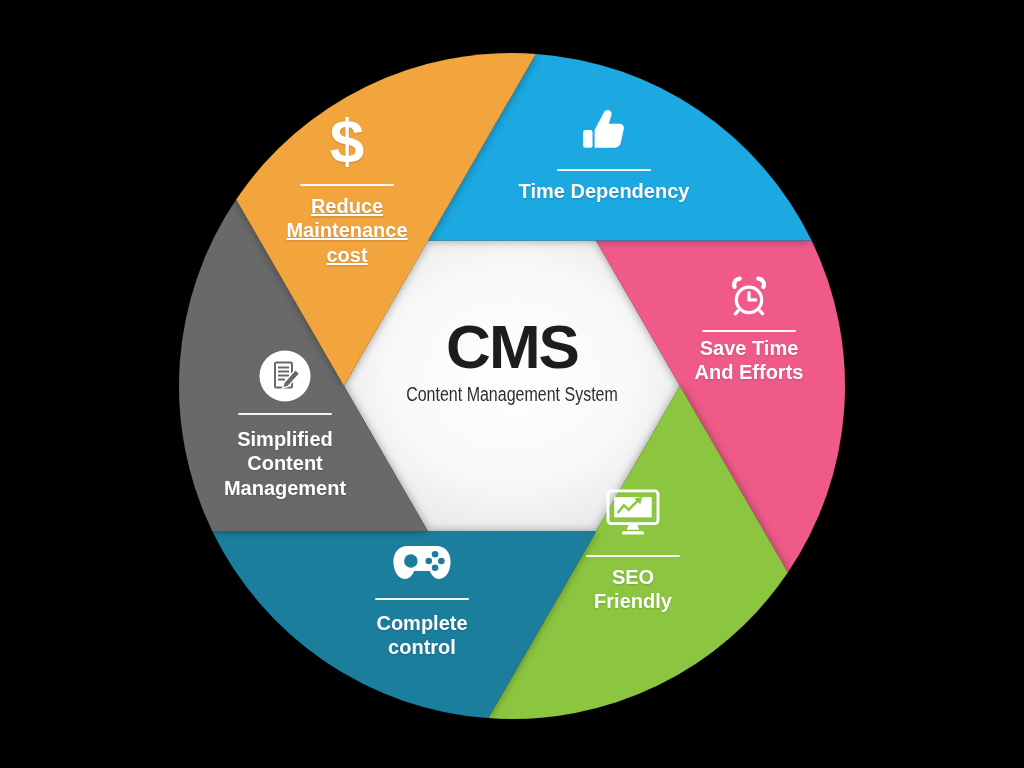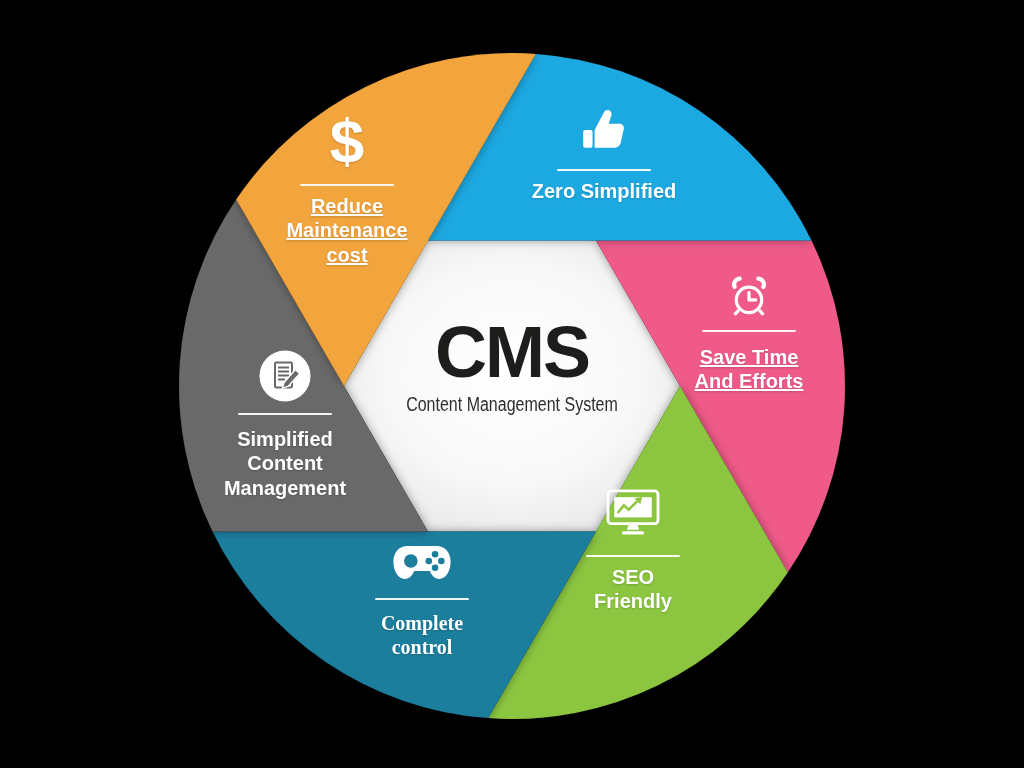--- a/index.html
+++ b/index.html
@@ -29,41 +29,41 @@
   #lbl-orange .txt { margin-top:8px; width:140px;text-decoration:underline; }
 
   #lbl-blue { left:484px; top:104px; width:240px; }
   #lbl-blue .icon { height:50px; }
   #lbl-blue .bar { margin-top:15px; }
   #lbl-blue .txt { margin-top:8px; white-space:nowrap; }
 
   #lbl-pink { left:669px; top:274px; width:160px; }
   #lbl-pink .icon { height:46px; }
   #lbl-pink .bar { margin-top:10px; }
-  #lbl-pink .txt { margin-top:13px; width:122px;text-decoration:underline; }
+  #lbl-pink .txt { margin-top:4px; width:122px; }
 
   #lbl-green { left:553px; top:489px; width:160px; }
   #lbl-green .icon { height:50px; }
   #lbl-green .bar { margin-top:16px; }
   #lbl-green .txt { margin-top:8px; width:100px; }
 
   #lbl-teal { left:337px; top:539px; width:170px; }
   #lbl-teal .icon { height:45px; }
   #lbl-teal .bar { margin-top:14px; }
-  #lbl-teal .txt { margin-top:11px; width:130px;font-family:Liberation Serif, serif; }
+  #lbl-teal .txt { margin-top:11px; width:130px; }
 
   #lbl-gray { left:200px; top:350px; width:170px; }
   #lbl-gray .icon { height:52px; }
   #lbl-gray .bar { margin-top:11px; }
   #lbl-gray .txt { margin-top:12px; width:152px; }
 
   
   #center { position:absolute; left:312px; top:316px; width:400px; text-align:center; }
   #center .cms {
-    font-size:72px; font-weight:bold; letter-spacing:-2px; line-height:1; color:#1d1d1b;
+    font-size:62px; font-weight:bold; letter-spacing:-2px; line-height:1; color:#1d1d1b;
   }
   #center .sub {
     display:block; font-size:20px; color:#2e2e2e; margin-top:5px;
     transform:scaleX(.8); transform-origin:center; white-space:nowrap;
   }
 </style>
 </head>
 <body>
 
 <div class="stage">
@@ -97,21 +97,21 @@
   </div>
 
   <div class="label" id="lbl-blue">
     <span class="icon">
       <svg width="50" height="50" viewBox="0 0 48 48">
         <rect x="4" y="25" width="9" height="17" rx="2" fill="#fff"></rect>
         <path fill="#fff" d="M15 42 V25 L24 8 c1,-2 3.4,-2.7 5.3,-1.7 1.8,1 2.5,3.2 1.7,5 L28.5,19 H39 c2.6,0 4.6,2.4 4,5 l-3,13.5 c-0.6,2.6 -2.9,4.5 -5.6,4.5 Z"></path>
       </svg>
     </span>
     <div class="bar"></div>
-    <span class="txt">Zero Simplified</span>
+    <span class="txt">Time Dependency</span>
   </div>
 
   <div class="label" id="lbl-pink">
     <span class="icon">
       <svg width="46" height="46" viewBox="0 0 48 48" fill="none" stroke="#fff" stroke-width="3.4" stroke-linecap="round">
         <circle cx="24" cy="27" r="13.2"></circle>
         <path d="M24 27 V19.5 M24 27 H31"></path>
         <path d="M9 13.5 C7.2,9.6 10,5.2 14.3,4.8" stroke-width="4.4"></path>
         <path d="M39 13.5 C40.8,9.6 38,5.2 33.7,4.8" stroke-width="4.4"></path>
         <path d="M12.5 38.5 L9.8 41.6 M35.5 38.5 L38.2 41.6"></path>

